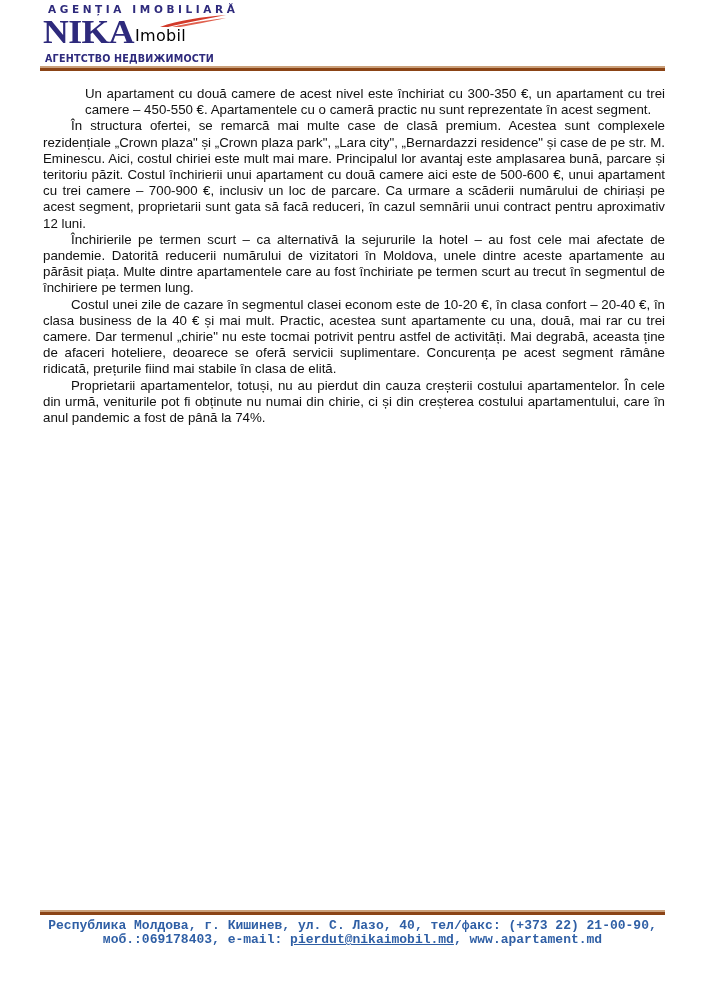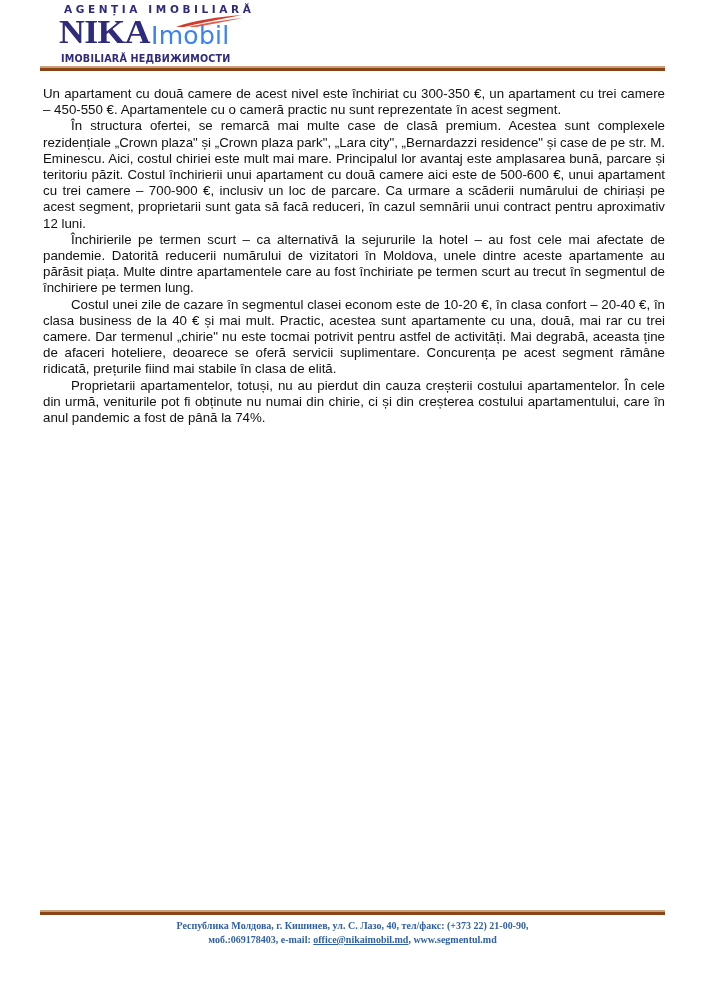--- a/index.html
+++ b/index.html
@@ -1,55 +1,55 @@
 <!DOCTYPE html>
 <html><head>
 <meta charset="utf-8">
 <style>
   html, body { margin: 0; padding: 0; background: #ffffff; }
   body { width: 707px; height: 1000px; position: relative; overflow: hidden; font-family: "Liberation Sans", sans-serif; }
-  .logo { position: absolute; left: 40px; top: 2px; width: 210px; height: 64px; margin-left: 16px; }
+  .logo { position: absolute; left: 40px; top: 2px; width: 210px; height: 64px; }
   .logo-top { position: absolute; left: 8px; top: 1px; font-family: "DejaVu Sans", sans-serif; font-weight: bold; font-size: 10.5px; letter-spacing: 3.6px; color: #2e2a7c; white-space: nowrap; }
   .logo-nika { position: absolute; left: 3px; top: 12px; font-family: "Liberation Serif", serif; font-weight: bold; font-size: 34px; line-height: 36px; color: #2e2a7c; letter-spacing: -0.5px; transform: scaleX(1.05); transform-origin: left; }
-  .logo-imobil { position: absolute; left: 95px; top: 22px; font-family: "DejaVu Sans", sans-serif; font-size: 25px; line-height: 24px; color: #3b82f6; letter-spacing: 0.3px; }
+  .logo-imobil { position: absolute; left: 95px; top: 22px; font-family: "DejaVu Sans", sans-serif; font-size: 16px; line-height: 24px; color: #000000; letter-spacing: 0.3px; }
   .logo-swoosh { position: absolute; left: 118px; top: 12px; width: 70px; height: 14px; }
   .logo-bottom { position: absolute; left: 5px; top: 51px; font-family: "DejaVu Sans", sans-serif; font-weight: bold; font-size: 9.6px; color: #2e2a7c; white-space: nowrap; letter-spacing: 0.2px; }
   .rule { position: absolute; left: 40px; width: 625px; height: 5px; background: linear-gradient(#caa07a 0 35%, #8b4416 35% 100%); }
   .rule.top { top: 66px; }
   .rule.bottom { top: 910px; }
   .content { position: absolute; left: 43px; top: 86px; width: 622px; font-size: 13.3px; line-height: 16.2px; color: #111; }
   .content p { margin: 0; text-align: justify; text-indent: 28px; }
-  .content p.noindent { text-indent: 0; }
-  .footer { position: absolute; left: 40px; top: 919px; width: 625px; text-align: center; font-family: Liberation Serif, serif; font-weight: bold; font-size: 10px; line-height: 14px; color: #2f5fa5; }
+  .content p.noindent { text-indent: 0; margin-left: 42px; }
+  .footer { position: absolute; left: 40px; top: 919px; width: 625px; text-align: center; font-family: Liberation Mono, monospace; font-weight: bold; font-size: 13px; line-height: 14px; color: #2f5fa5; }
   .footer a { color: #2f5fa5; text-decoration: underline; }
 </style>
 </head>
 <body>
 
 <div class="logo">
   <div class="logo-top">AGENȚIA IMOBILIARĂ</div>
   <div class="logo-nika">NIKA</div>
   <svg class="logo-swoosh" viewBox="0 0 70 14">
     <path d="M2 13 C 20 6, 45 3, 68 1 C 48 5, 26 9, 10 13 Z" fill="#d23a2a"></path>
     <path d="M14 13 C 30 9, 50 6, 68 4 C 50 8, 34 11, 22 13 Z" fill="#e0604e"></path>
   </svg>
   <div class="logo-imobil">Imobil</div>
-  <div class="logo-bottom">IMOBILIARĂ НЕДВИЖИМОСТИ</div>
+  <div class="logo-bottom">АГЕНТСТВО НЕДВИЖИМОСТИ</div>
 </div>
 
 <div class="rule top"></div>
 
 <div class="content">
   <p class="noindent">Un apartament cu două camere de acest nivel este închiriat cu 300-350 €, un apartament cu trei camere – 450-550 €. Apartamentele cu o cameră practic nu sunt reprezentate în acest segment.</p>
   <p>În structura ofertei, se remarcă mai multe case de clasă premium. Acestea sunt complexele rezidențiale „Crown plaza" și „Crown plaza park", „Lara city", „Bernardazzi residence" și case de pe str. M. Eminescu. Aici, costul chiriei este mult mai mare. Principalul lor avantaj este amplasarea bună, parcare și teritoriu păzit. Costul închirierii unui apartament cu două camere aici este de 500-600 €, unui apartament cu trei camere – 700-900 €, inclusiv un loc de parcare. Ca urmare a scăderii numărului de chiriași pe acest segment, proprietarii sunt gata să facă reduceri, în cazul semnării unui contract pentru aproximativ 12 luni.</p>
   <p>Închirierile pe termen scurt – ca alternativă la sejururile la hotel – au fost cele mai afectate de pandemie. Datorită reducerii numărului de vizitatori în Moldova, unele dintre aceste apartamente au părăsit piața. Multe dintre apartamentele care au fost închiriate pe termen scurt au trecut în segmentul de închiriere pe termen lung.</p>
   <p>Costul unei zile de cazare în segmentul clasei econom este de 10-20 €, în clasa confort – 20-40 €, în clasa business de la 40 € și mai mult. Practic, acestea sunt apartamente cu una, două, mai rar cu trei camere. Dar termenul „chirie" nu este tocmai potrivit pentru astfel de activități. Mai degrabă, aceasta ține de afaceri hoteliere, deoarece se oferă servicii suplimentare. Concurența pe acest segment rămâne ridicată, prețurile fiind mai stabile în clasa de elită.</p>
   <p>Proprietarii apartamentelor, totuși, nu au pierdut din cauza creșterii costului apartamentelor. În cele din urmă, veniturile pot fi obținute nu numai din chirie, ci și din creșterea costului apartamentului, care în anul pandemic a fost de până la 74%.</p>
 </div>
 
 <div class="rule bottom"></div>
 
 <div class="footer">
   <div>Республика Молдова, г. Кишинев, ул. С. Лазо, 40, тел/факс: (+373 22) 21-00-90,</div>
   <div>
-    <span>моб.:069178403, e-mail: </span><a>office@nikaimobil.md</a><span>, </span><span>www.segmentul.md</span>
+    <span>моб.:069178403, e-mail: </span><a>pierdut@nikaimobil.md</a><span>, </span><span>www.apartament.md</span>
   </div>
 </div>
 
 </body></html>

